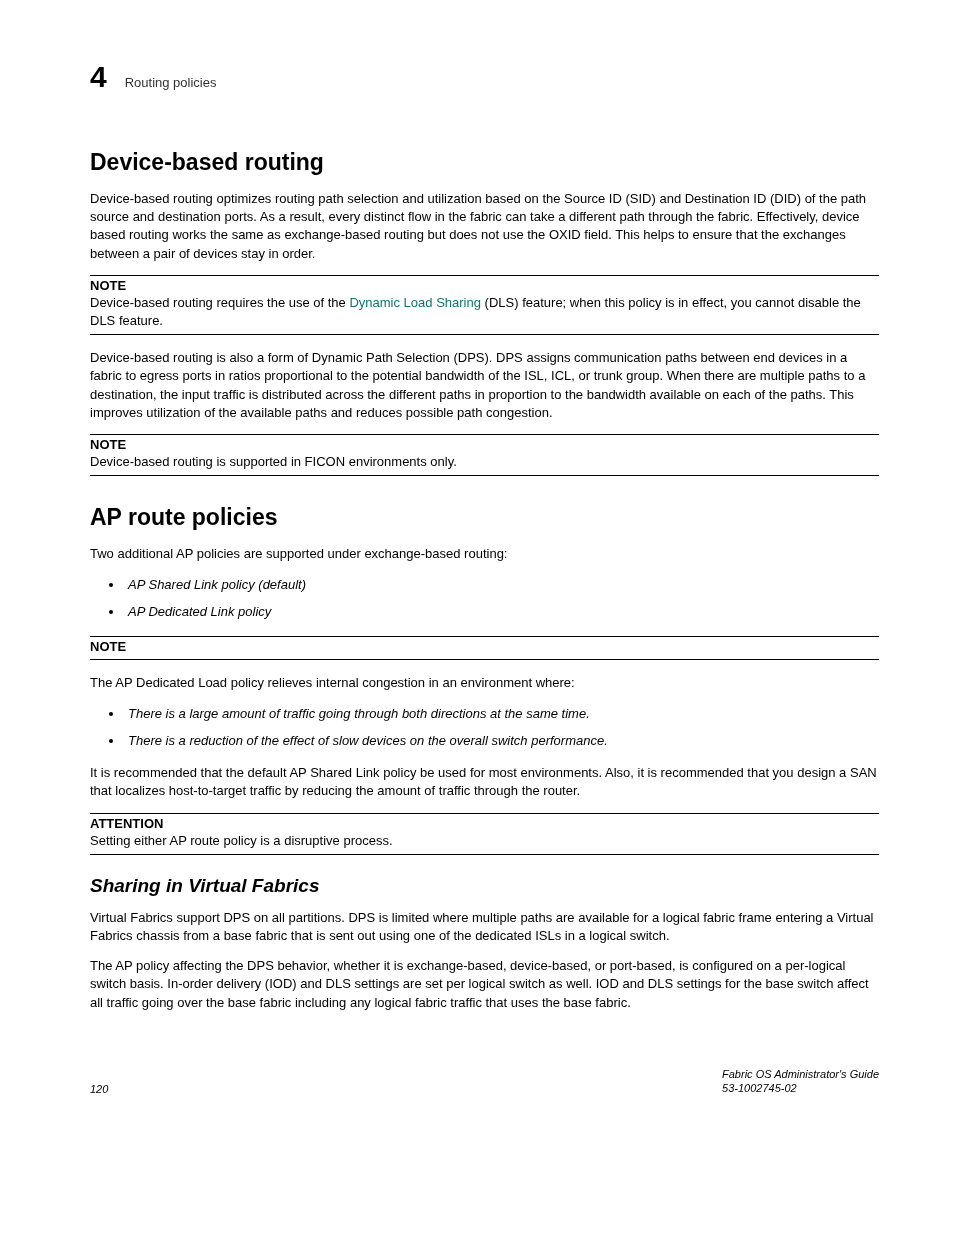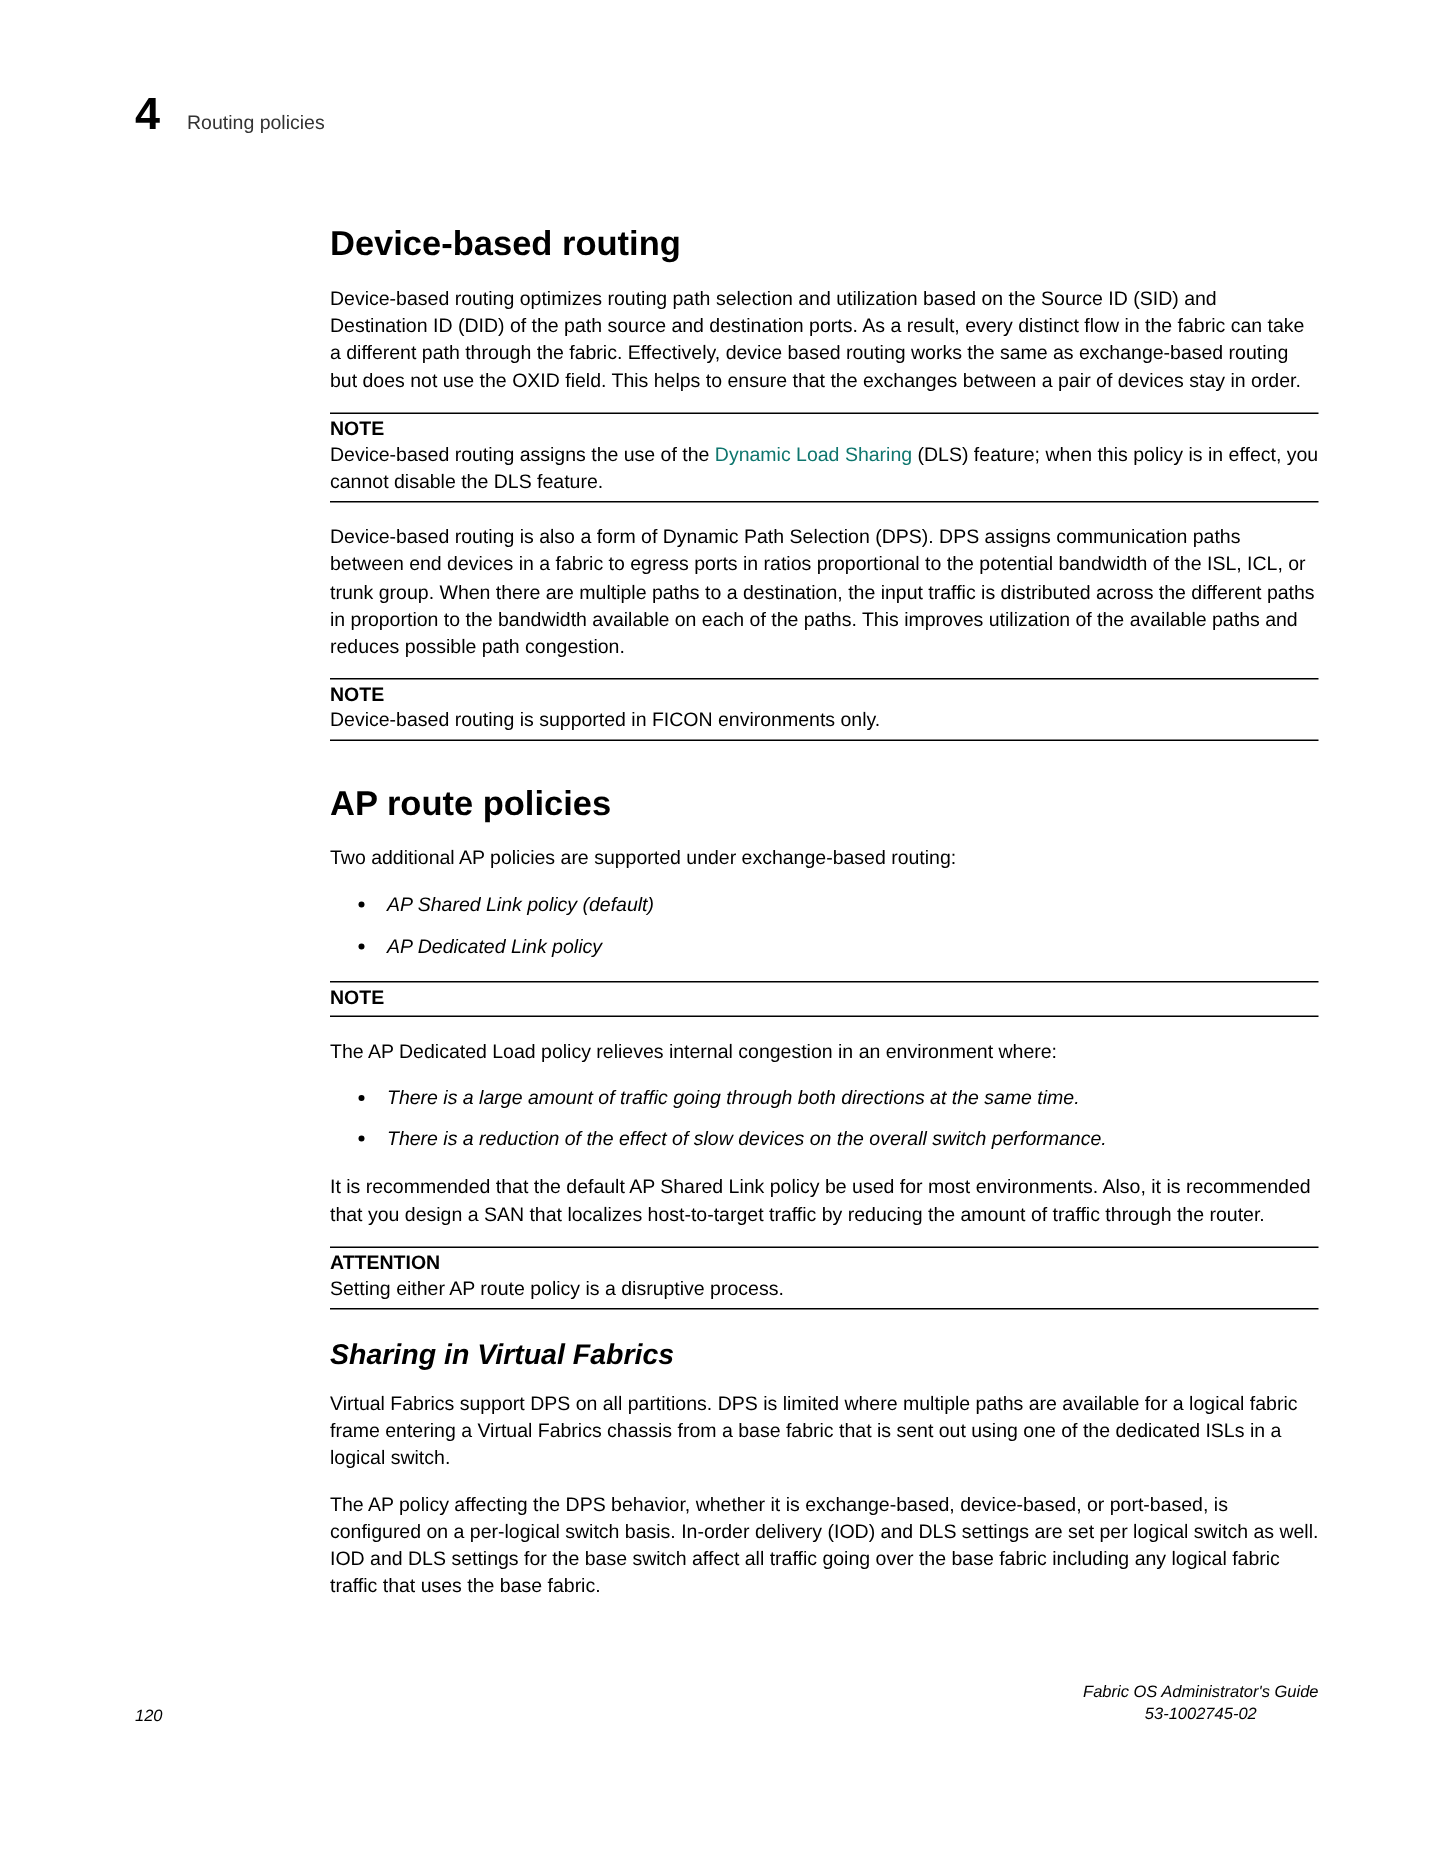--- a/index.html
+++ b/index.html
@@ -24,21 +24,20 @@
   .chap-num {
     font-size: 30px;
     font-weight: bold;
     font-family: Arial, Helvetica, sans-serif;
   }
   .chap-title {
     font-size: 13px;
     color: #333;
   }
   .content {
-    margin-left: 130px;
   }
   h1.section {
     font-family: "Arial Narrow", Arial, sans-serif;
     font-stretch: condensed;
     font-size: 23px;
     font-weight: 600;
     margin: 0 0 14px 0;
     letter-spacing: 0px;
   }
   h2.subsection {
@@ -88,21 +87,21 @@
   }
   .footer {
     display: flex;
     justify-content: space-between;
     align-items: flex-end;
     margin-top: 55px;
     font-size: 11px;
     font-style: italic;
   }
   .footer-right {
-    text-align: center;
+    text-align: left;
     line-height: 1.3;
   }
 </style>
 </head>
 <body>
 
 <div class="page">
 
   <div class="header">
     <span class="chap-num">4</span>
@@ -111,21 +110,21 @@
 
   <div class="content">
 
     <h1 class="section">Device-based routing</h1>
 
     <p>Device-based routing optimizes routing path selection and utilization based on the Source ID (SID) and Destination ID (DID) of the path source and destination ports. As a result, every distinct flow in the fabric can take a different path through the fabric. Effectively, device based routing works the same as exchange-based routing but does not use the OXID field. This helps to ensure that the exchanges between a pair of devices stay in order.</p>
 
     <div class="note-box">
       <div class="note-label">NOTE</div>
       <div class="note-text">
-        <span>Device-based routing assigns the use of the </span><a href="#" class="doclink">Dynamic Load Sharing</a><span> (DLS) feature; when this policy is in effect, you cannot disable the DLS feature.</span>
+        <span>Device-based routing requires the use of the </span><a href="#" class="doclink">Dynamic Load Sharing</a><span> (DLS) feature; when this policy is in effect, you cannot disable the DLS feature.</span>
       </div>
     </div>
 
     <p>Device-based routing is also a form of Dynamic Path Selection (DPS). DPS assigns communication paths between end devices in a fabric to egress ports in ratios proportional to the potential bandwidth of the ISL, ICL, or trunk group. When there are multiple paths to a destination, the input traffic is distributed across the different paths in proportion to the bandwidth available on each of the paths. This improves utilization of the available paths and reduces possible path congestion.</p>
 
     <div class="note-box">
       <div class="note-label">NOTE</div>
       <div class="note-text">Device-based routing is supported in FICON environments only.</div>
     </div>
 

